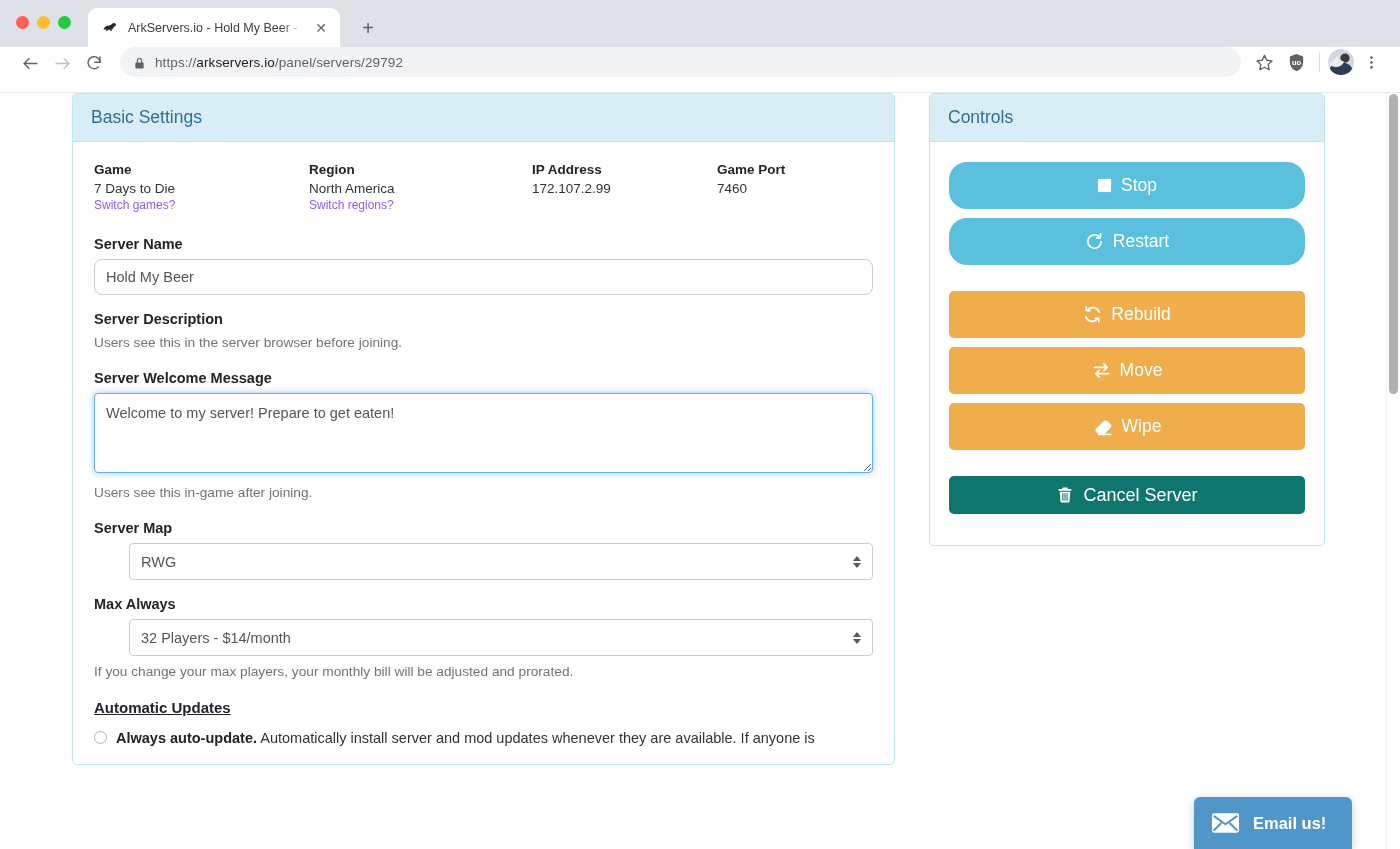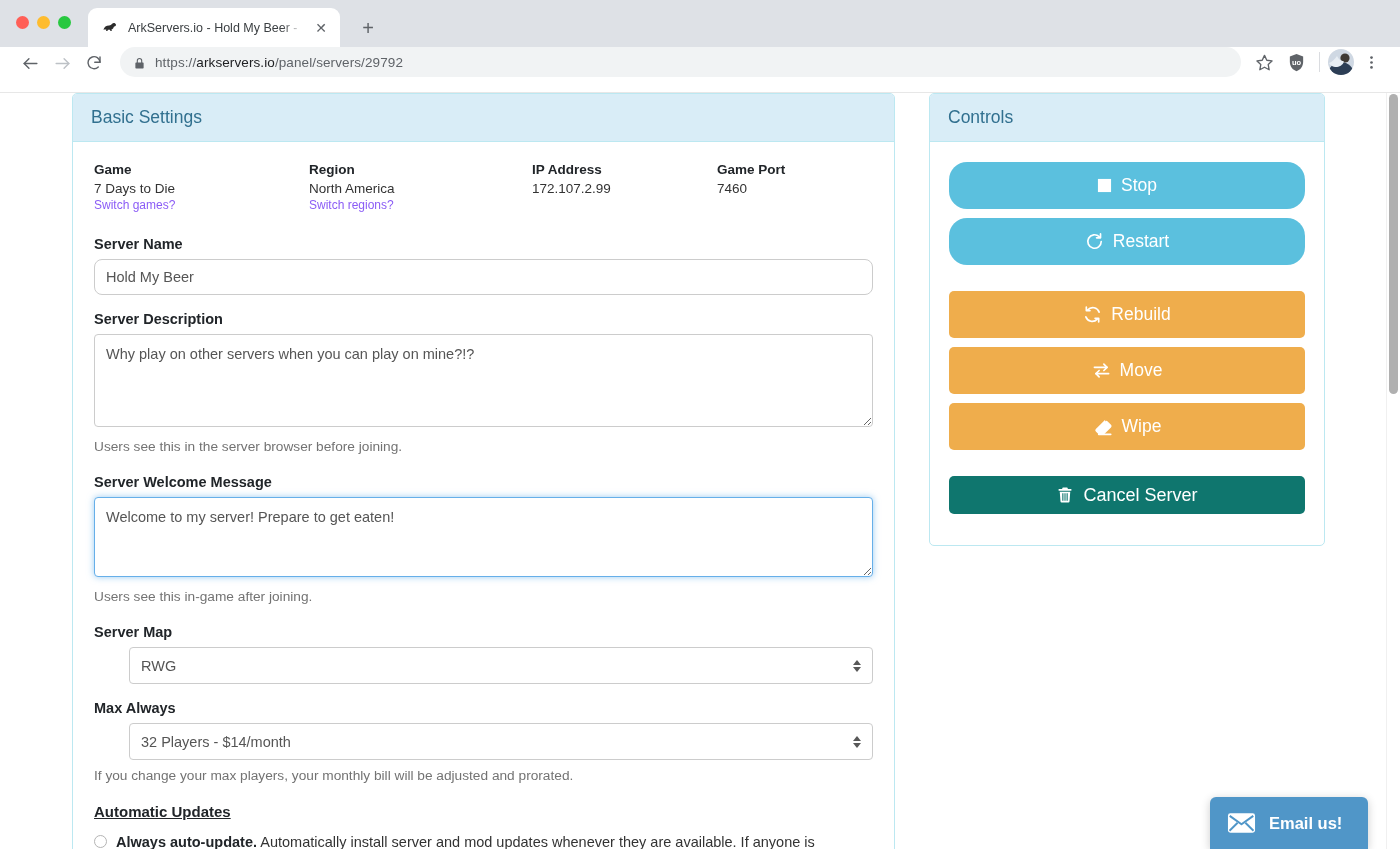--- a/index.html
+++ b/index.html
@@ -270,21 +270,21 @@
   }
   .btn.info { background: #5bc0de; border-radius: 18px; }
   .btn.warn { background: #efad4c; }
   .btn.danger { background: #0f766e; height: 38px; font-size: 18px; }
   .btn-gap { height: 17px; }
   .btn-ico { display: flex; align-items: center; }
 
   
   .email-widget {
     position: absolute;
-    right: 32px; bottom: 0;
+    right: 48px; bottom: 0;
     width: 158px; height: 52px;
     background: #5096c8;
     border-radius: 6px 6px 0 0;
     display: flex; align-items: center;
     gap: 13px;
     padding: 0 17px;
     box-shadow: 0 2px 10px rgba(0,0,0,.2);
   }
   .email-label { color: #ffffff; font-size: 16.5px; font-weight: bold; }
 </style>
@@ -405,21 +405,20 @@
                 </div>
               </div>
 
               <div class="field">
                 <label class="field-label">Server Name</label>
                 <input class="text-input" type="text" value="Hold My Beer" style="">
               </div>
 
               <div class="field">
                 <label class="field-label">Server Description</label>
-                <textarea class="textarea desc" style="">Why play on other servers when you can play on mine?!?</textarea>
                 <div class="help">Users see this in the server browser before joining.</div>
               </div>
 
               <div class="field">
                 <label class="field-label">Server Welcome Message</label>
                 <textarea class="textarea welcome" style="">Welcome to my server! Prepare to get eaten!</textarea>
                 <div class="help">Users see this in-game after joining.</div>
               </div>
 
               <div class="field">

